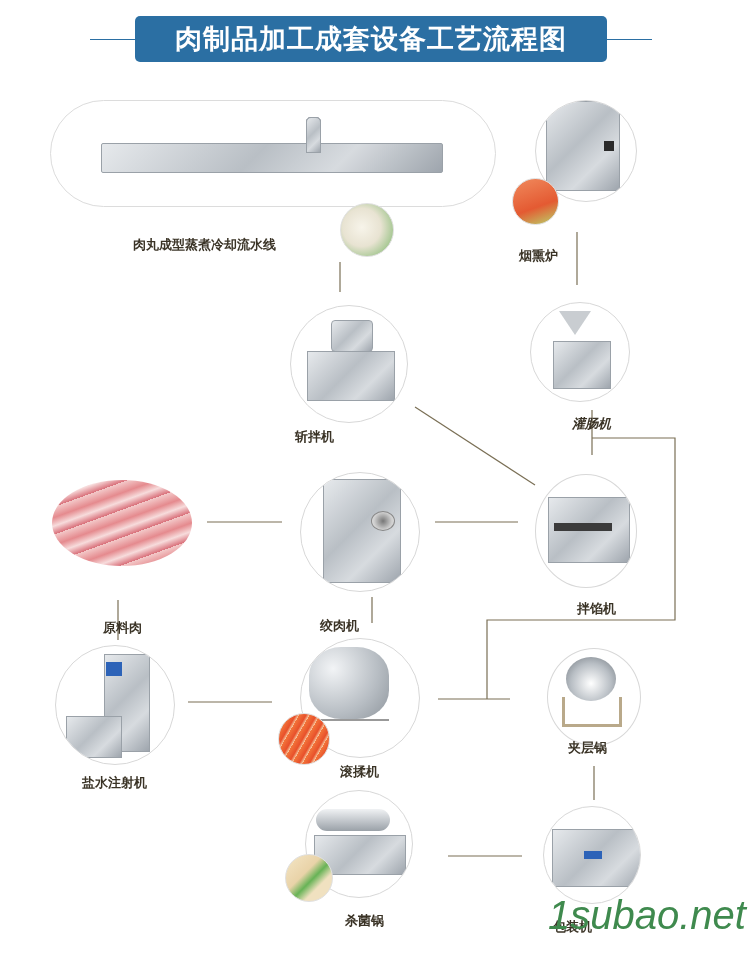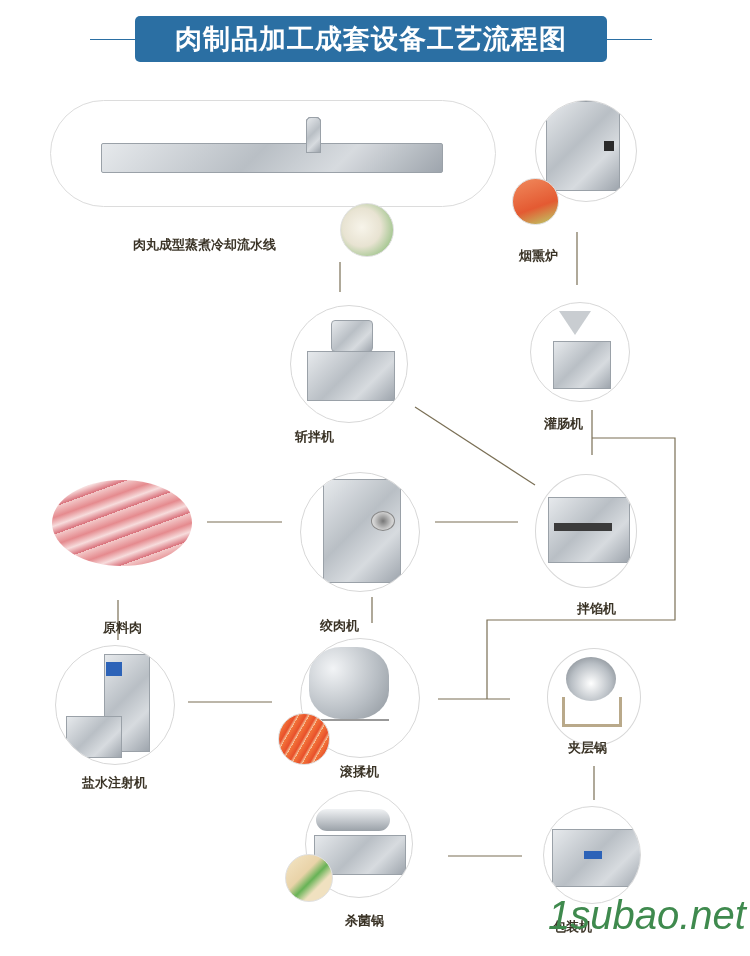--- a/index.html
+++ b/index.html
@@ -65,21 +65,21 @@
 <div class="node-circle" style="left:290px;top:305px;width:116px;height:116px;">
   <div class="steel" style="left:16px;top:45px;width:86px;height:48px;"></div>
   <div class="steel" style="left:40px;top:14px;width:40px;height:30px;border-radius:4px;"></div>
 </div>
 <div class="label" style="left:295px;top:428px;">斩拌机</div>
 
 <div class="node-circle" style="left:530px;top:302px;width:98px;height:98px;">
   <div style="position:absolute;left:28px;top:8px;width:0;height:0;border-left:16px solid transparent;border-right:16px solid transparent;border-top:24px solid #c9cdd1;"></div>
   <div class="steel" style="left:22px;top:38px;width:56px;height:46px;"></div>
 </div>
-<div class="label" style="left:544px;top:415px;">灌肠机</div>
+<div class="label" style="left:572px;top:415px;font-style:italic;">灌肠机</div>
 
 <div class="thumb" style="left:52px;top:480px;width:140px;height:86px;border:none;background:repeating-linear-gradient(160deg,#f3c9c9 0px,#e58a8e 10px,#f7dcdc 18px,#d9707a 26px);"></div>
 <div class="label" style="left:103px;top:577px;margin-top:42px;">原料肉</div>
 
 <div class="node-circle" style="left:300px;top:472px;width:118px;height:118px;">
   <div class="steel" style="left:22px;top:6px;width:76px;height:102px;"></div>
   <div style="position:absolute;left:70px;top:38px;width:22px;height:18px;border-radius:50%;background:radial-gradient(circle,#777 0%,#ccc 60%,#eee 100%);border:1px solid #888;"></div>
 </div>
 <div class="label" style="left:320px;top:597px;margin-top:20px;">绞肉机</div>
 

